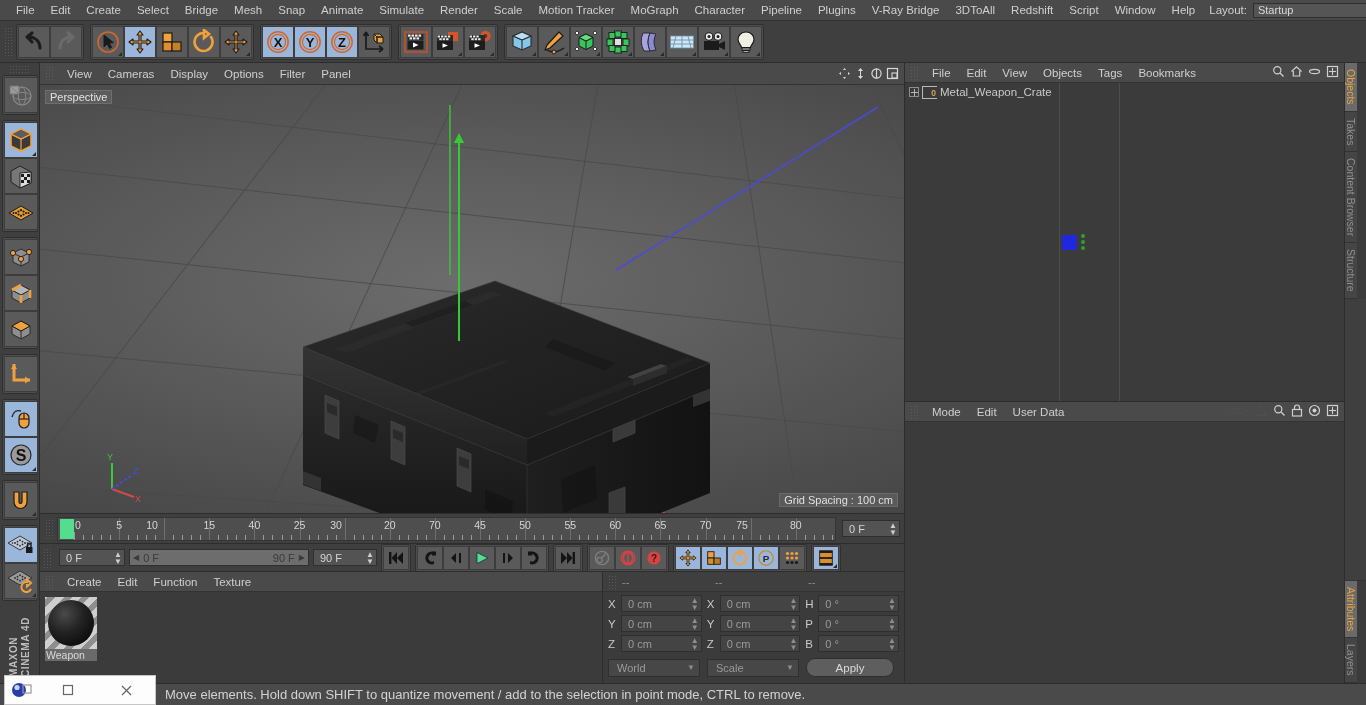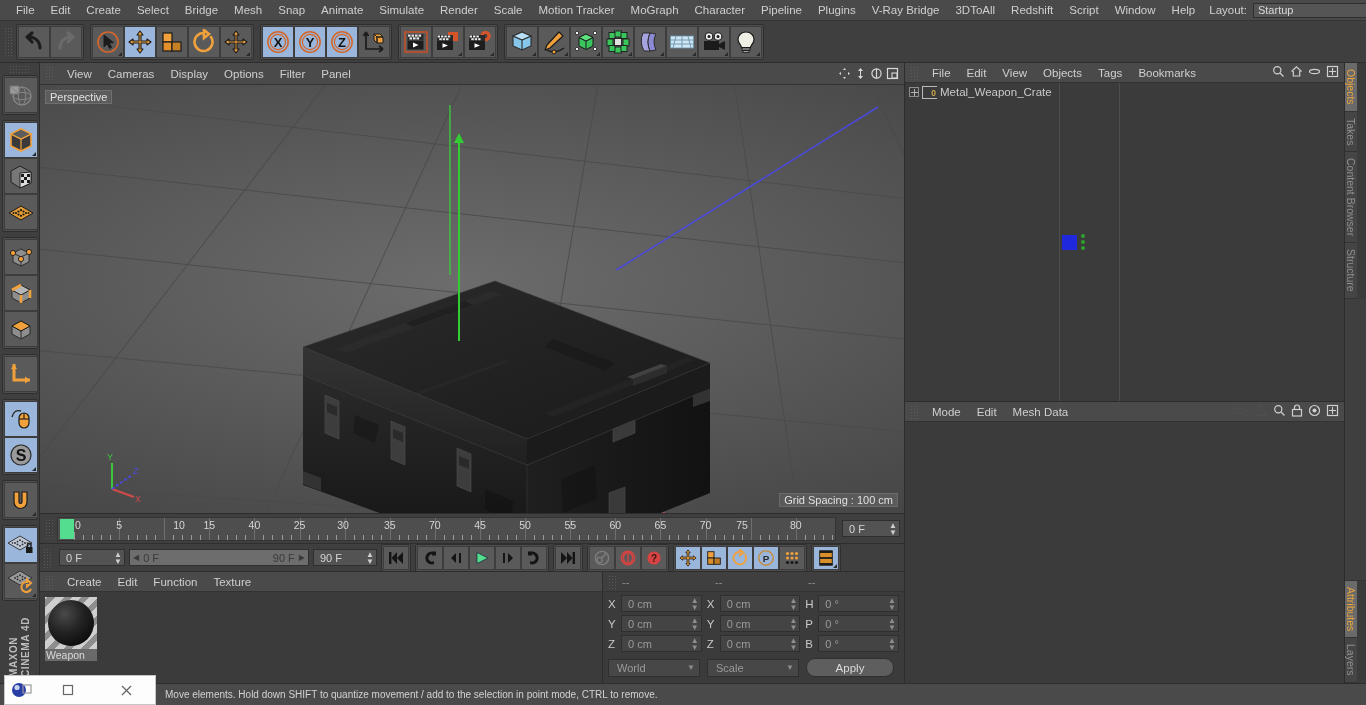--- a/index.html
+++ b/index.html
@@ -222,21 +222,21 @@
          background:#454545; border-bottom:1px solid #333; text-align:center;}
   .vtab.active{ background:#6a6a6a; color:#e8a33d; }
   .vtab-spacer{ flex:1; background:#3f3f3f; border-bottom:1px solid #333;}
 
   
   .statusbar{ height:22px; background:#4a4a4a; display:flex; align-items:center;
               border-top:1px solid #2d2d2d; }
   .sgrip{ width:9px;height:15px;margin:0 4px;
      background-image:radial-gradient(#6d6d6d 1px, transparent 1px);
      background-size:3px 3px; opacity:.55;}
-  .statustext{ font-size:10px; color:#d2d2d2; white-space:nowrap; }
+  .statustext{ font-size:13px; color:#d2d2d2; white-space:nowrap; }
 
   
   .floatwin{
     position:absolute; left:4px; bottom:0px; width:152px; height:30px;
     background:#fdfdfd; border:1px solid #c6c6c6; display:flex; align-items:center;
     z-index:40;
   }
   .floatwin .fw-icon{ width:34px; display:flex; align-items:center; justify-content:center;}
   .floatwin .fw-btn{ flex:1; display:flex; align-items:center; justify-content:center;
      color:#555; font-size:13px;}
@@ -855,21 +855,21 @@
             <div class="tick" style="left: 34.0444px; height: 5px;"></div>
             <div class="tick" style="left: 43.0667px; height: 5px;"></div>
             <div class="tick" style="left: 52.0889px; height: 5px;"></div>
             <div class="tickbig" style="left: 61.1111px;"></div>
             <div class="lbl" style="left: 61.1111px;">5</div>
             <div class="tick" style="left: 70.1333px; height: 5px;"></div>
             <div class="tick" style="left: 79.1556px; height: 5px;"></div>
             <div class="tick" style="left: 88.1778px; height: 5px;"></div>
             <div class="tick" style="left: 97.2px; height: 5px;"></div>
             <div class="tickbig" style="left: 106.222px;"></div>
-            <div class="lbl" style="left: 121px;">10</div>
+            <div class="lbl" style="left: 94px;">10</div>
             <div class="tick" style="left: 115.244px; height: 5px;"></div>
             <div class="tick" style="left: 124.267px; height: 5px;"></div>
             <div class="tick" style="left: 133.289px; height: 5px;"></div>
             <div class="tick" style="left: 142.311px; height: 5px;"></div>
             <div class="tickbig" style="left: 151.333px;"></div>
             <div class="lbl" style="left: 151.333px;">15</div>
             <div class="tick" style="left: 160.356px; height: 5px;"></div>
             <div class="tick" style="left: 169.378px; height: 5px;"></div>
             <div class="tick" style="left: 178.4px; height: 5px;"></div>
             <div class="tick" style="left: 187.422px; height: 5px;"></div>
@@ -879,27 +879,27 @@
             <div class="tick" style="left: 214.489px; height: 5px;"></div>
             <div class="tick" style="left: 223.511px; height: 5px;"></div>
             <div class="tick" style="left: 232.533px; height: 5px;"></div>
             <div class="tickbig" style="left: 241.556px;"></div>
             <div class="lbl" style="left: 241.556px;">25</div>
             <div class="tick" style="left: 250.578px; height: 5px;"></div>
             <div class="tick" style="left: 259.6px; height: 5px;"></div>
             <div class="tick" style="left: 268.622px; height: 5px;"></div>
             <div class="tick" style="left: 277.644px; height: 5px;"></div>
             <div class="tickbig" style="left: 286.667px;"></div>
-            <div class="lbl" style="left: 285px;">30</div>
+            <div class="lbl" style="left: 278px;">30</div>
             <div class="tick" style="left: 295.689px; height: 5px;"></div>
             <div class="tick" style="left: 304.711px; height: 5px;"></div>
             <div class="tick" style="left: 313.733px; height: 5px;"></div>
             <div class="tick" style="left: 322.756px; height: 5px;"></div>
             <div class="tickbig" style="left: 331.778px;"></div>
-            <div class="lbl" style="left: 331.778px;">35</div>
+            <div class="lbl" style="left: 331.778px;">20</div>
             <div class="tick" style="left: 340.8px; height: 5px;"></div>
             <div class="tick" style="left: 349.822px; height: 5px;"></div>
             <div class="tick" style="left: 358.844px; height: 5px;"></div>
             <div class="tick" style="left: 367.867px; height: 5px;"></div>
             <div class="tickbig" style="left: 376.889px;"></div>
             <div class="lbl" style="left: 376.889px;">70</div>
             <div class="tick" style="left: 385.911px; height: 5px;"></div>
             <div class="tick" style="left: 394.933px; height: 5px;"></div>
             <div class="tick" style="left: 403.956px; height: 5px;"></div>
             <div class="tick" style="left: 412.978px; height: 5px;"></div>
@@ -1281,21 +1281,21 @@
               <div class="objrest"></div>
             </div>
           </div>
 
           <div class="attrman">
             <div class="panelmenu">
               <div class="grip"></div>
               <div id="attr-menu-items" style="display:flex;">
                   <div class="mi">Mode</div>
                   <div class="mi">Edit</div>
-                  <div class="mi">Mesh Data</div>
+                  <div class="mi">User Data</div>
                 </div>
               <div class="picons">
                 <span>
                   <svg width="22" height="12" viewBox="0 0 22 12">
                       <path d="M1 6 Q11 0 21 6 Q11 12 1 6 Z" fill="none" stroke="#4e4e4e" stroke-width="1.2"></path>
                       <circle cx="11" cy="6" r="2.2" fill="none" stroke="#4e4e4e" stroke-width="1.1"></circle>
                     </svg>
                 </span>
                 <span>
                   <svg width="15" height="13" viewBox="0 0 15 13">

